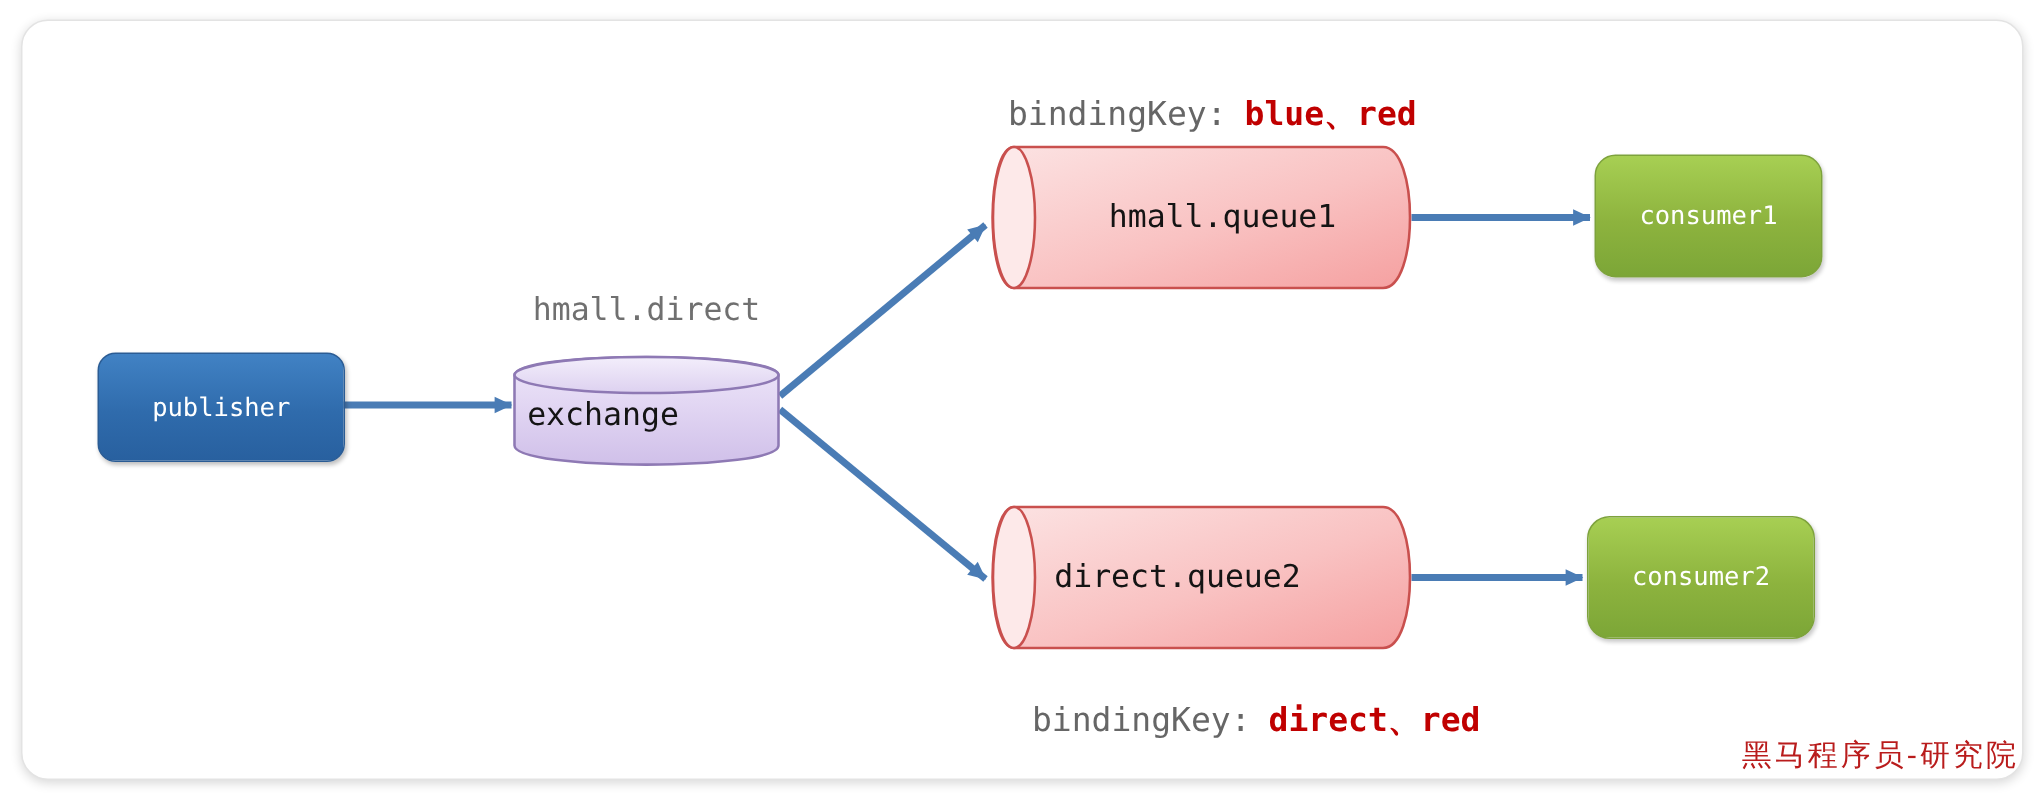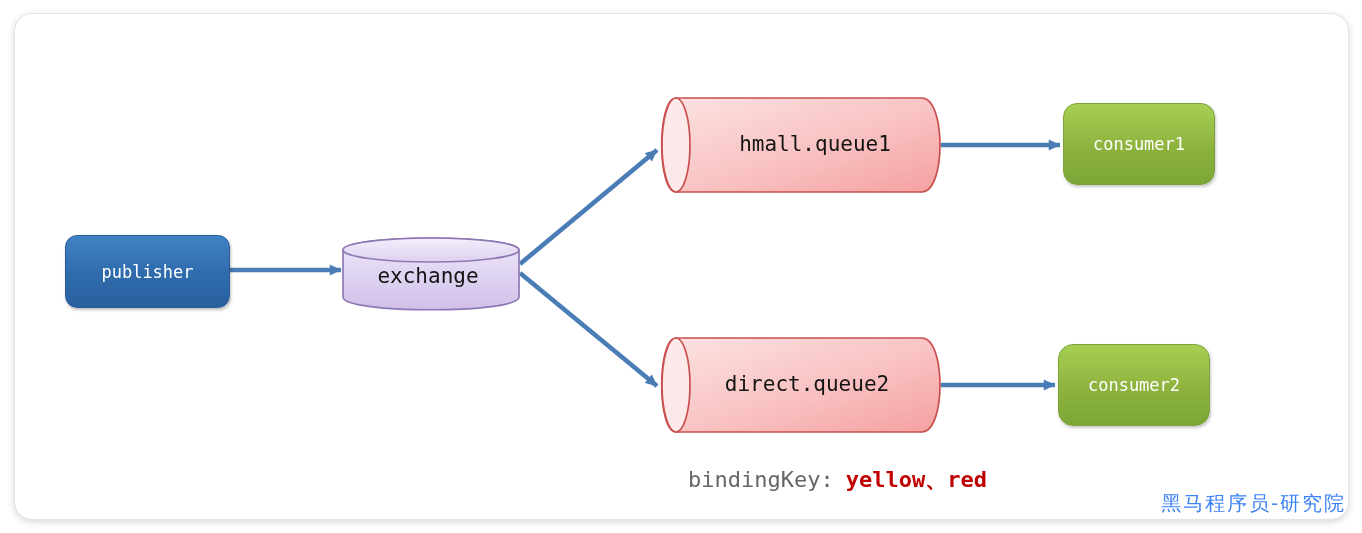--- a/index.html
+++ b/index.html
@@ -28,36 +28,36 @@
     width:150px;height:80px;border-radius:14px;
     background:linear-gradient(180deg,#a7cf53 0%,#8db33e 55%,#7ca637 100%);
     border:1px solid #7da23c;
     box-shadow:1px 2px 3px rgba(0,0,0,0.22);
   }
   .node.consumer1{left:1063px;top:103px;}
   .node.consumer2{left:1058px;top:344px;border-radius:15px;}
   .cyl-label{
     position:absolute;text-align:center;color:#141414;font-size:21px;
   }
-  .exchange-label{left:349px;top:264px;width:158px;}
+  .exchange-label{left:323px;top:264px;width:158px;}
   .queue1-label{left:690px;top:132px;width:250px;}
-  .queue2-label{left:682px;top:372px;width:250px;}
+  .queue2-label{left:660px;top:372px;width:250px;}
   .exchange-title{
     position:absolute;left:331px;top:194px;width:200px;text-align:center;
     color:#707070;font-size:21px;
   }
   .binding{
     position:absolute;font-size:22px;color:#666666;white-space:nowrap;
   }
   .binding-top{left:672px;top:61px;}
   .binding-bottom{left:688px;top:465px;}
   .binding .keys{color:#c00000;font-weight:bold;margin-left:12px;}
   .watermark{
     position:absolute;right:16px;bottom:16px;
-    color:#3b82f6;font-size:20px;letter-spacing:2px;
+    color:#b91c1c;font-size:20px;letter-spacing:2px;
     font-family:"DejaVu Serif","Liberation Serif",serif;
   }
 </style>
 </head>
 <body>
 
 <div class="canvas">
   <div class="card"></div>
 
   <svg class="layer" width="1362" height="533" viewBox="0 0 1362 533">
@@ -96,34 +96,38 @@
       <path d="M676,98 L922,98 C946,98 946,192 922,192 L676,192 C657,192 657,98 676,98 Z" fill="url(#gQueueBody)" stroke="#c9504e" stroke-width="1.7"></path>
       <ellipse cx="676" cy="145" rx="14" ry="47" fill="#fde9e9" stroke="#c9504e" stroke-width="1.7"></ellipse>
     </g>
 
     <g>
       <path d="M676,338 L922,338 C946,338 946,432 922,432 L676,432 C657,432 657,338 676,338 Z" fill="url(#gQueueBody)" stroke="#c9504e" stroke-width="1.7"></path>
       <ellipse cx="676" cy="385" rx="14" ry="47" fill="#fde9e9" stroke="#c9504e" stroke-width="1.7"></ellipse>
     </g>
   </svg>
 
+  <div class="exchange-title">hmall.direct</div>
 
   <div class="node publisher">
     <span>publisher</span>
   </div>
 
   <div class="cyl-label exchange-label">exchange</div>
   <div class="cyl-label queue1-label">hmall.queue1</div>
   <div class="cyl-label queue2-label">direct.queue2</div>
 
   <div class="node consumer consumer1">
     <span>consumer1</span>
   </div>
   <div class="node consumer consumer2">
     <span>consumer2</span>
   </div>
 
+  <div class="binding binding-top">
+    <span>bindingKey:</span><span class="keys">blue、red</span>
+  </div>
   <div class="binding binding-bottom">
-    <span>bindingKey:</span><span class="keys">yellow、red</span>
+    <span>bindingKey:</span><span class="keys">direct、red</span>
   </div>
 
   <div class="watermark">黑马程序员-研究院</div>
 </div>
 
 </body></html>

